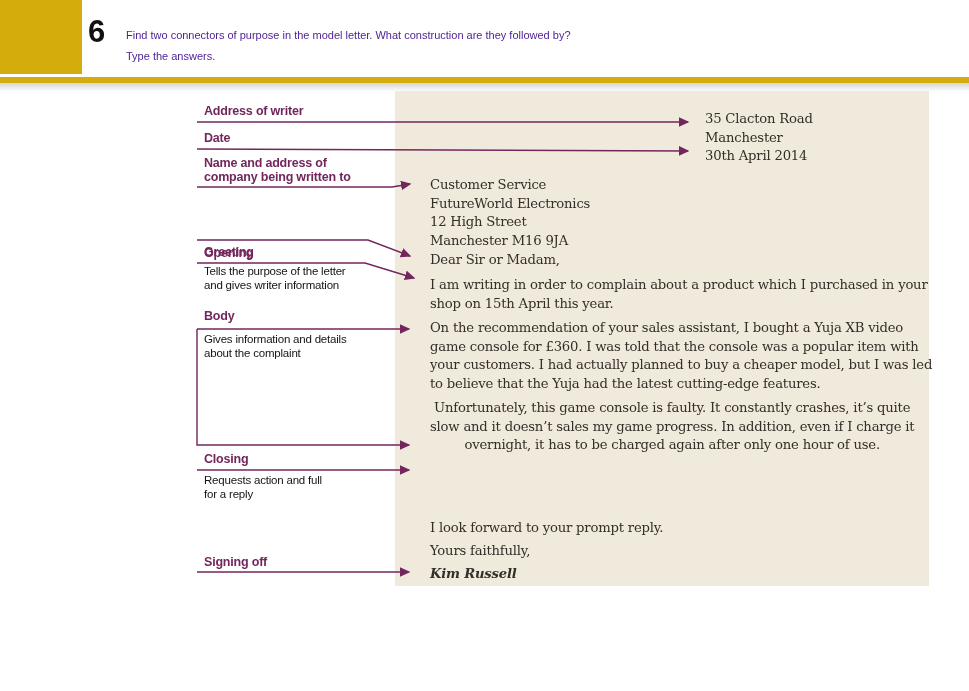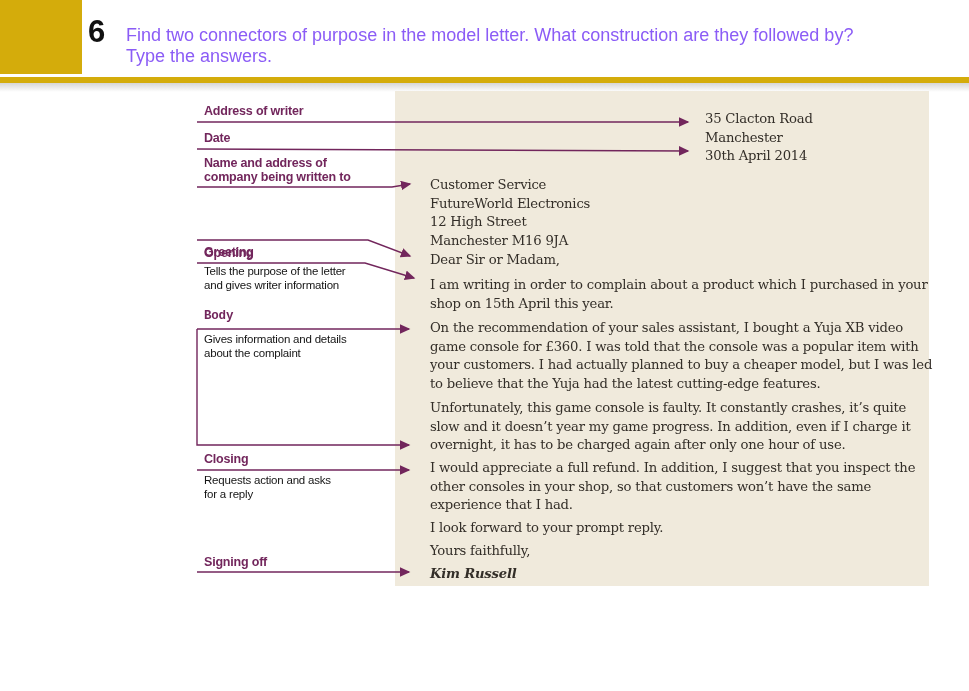--- a/index.html
+++ b/index.html
@@ -9,49 +9,49 @@
     --ink:#332E28;
   }
   html,body{margin:0;padding:0;background:#fff;}
   .page{position:relative;width:969px;height:691px;background:#fff;overflow:hidden;
         font-family:"Liberation Sans",sans-serif;}
 
   
   .corner{position:absolute;left:0;top:0;width:82px;height:74px;background:var(--gold);}
   .exnum{position:absolute;left:88px;top:16px;font-size:31px;font-weight:bold;color:#111;
          line-height:32px;}
-  .question{position:absolute;left:126px;top:25px;width:830px;font-size:18px;color:#8b5cf6;
+  .question{position:absolute;left:126px;top:25px;width:830px;font-size:11px;color:#4c1d95;
             line-height:21px;}
   .bar{position:absolute;left:0;top:77px;width:969px;height:6px;background:var(--gold);}
   .shade{position:absolute;left:0;top:83px;width:969px;height:9px;
          background:linear-gradient(#d6d6d6,rgba(255,255,255,0));}
 
   
   .panel{position:absolute;left:395px;top:91px;width:534px;height:495px;background:var(--cream);}
   .serif{font-family:"DejaVu Serif","Liberation Serif",serif;color:var(--ink);
          font-size:13.2px;line-height:18.5px;letter-spacing:-0.2px;white-space:nowrap;}
   .sender{position:absolute;left:310px;top:19px;}
   .recipient{position:absolute;left:35px;top:85px;}
   .greet{position:absolute;left:35px;top:160px;}
   .p1{position:absolute;left:35px;top:185px;}
   .p2{position:absolute;left:35px;top:228px;}
-  .p3{position:absolute;left:35px;top:308px;}
+  .p3{position:absolute;left:35px;top:308px;text-align:center;}
   .p4{position:absolute;left:35px;top:368px;}
   .pclose{position:absolute;left:35px;top:428px;}
   .pyours{position:absolute;left:35px;top:451px;}
   .psig{position:absolute;left:35px;top:474px;font-style:italic;font-weight:bold;}
 
   
   .lab{position:absolute;left:204px;color:var(--purple);font-weight:bold;font-size:12.5px;
        line-height:13.5px;letter-spacing:-0.2px;white-space:nowrap;}
   .note{position:absolute;left:204px;color:#141414;font-size:11.5px;line-height:13.5px;
         letter-spacing:-0.2px;white-space:nowrap;}
   .lab-address{top:105px;} .lab-date{top:132px;} .lab-recipient{top:157px;}
   .lab-greeting{top:223px;margin-top:23px;} .lab-opening{top:247px;} .note-opening{top:265px;}
-  .lab-body{top:310px;font-family:Liberation Mono, monospace;} .note-body{top:333px;}
+  .lab-body{top:310px;} .note-body{top:333px;}
   .lab-closing{top:453px;} .note-closing{top:474px;}
   .lab-signoff{top:556px;}
 
   
   .overlay{position:absolute;left:0;top:0;width:969px;height:691px;pointer-events:none;}
   .overlay polyline{fill:none;stroke:var(--purple);stroke-width:1.4;}
 </style>
 </head>
 <body>
 
@@ -84,27 +84,22 @@
         <div class="ln">shop on 15th April this year.</div>
       </div>
     <div class="p2 serif">
         <div class="ln">On the recommendation of your sales assistant, I bought a Yuja XB video</div>
         <div class="ln">game console for £360. I was told that the console was a popular item with</div>
         <div class="ln">your customers. I had actually planned to buy a cheaper model, but I was led</div>
         <div class="ln">to believe that the Yuja had the latest cutting-edge features.</div>
       </div>
     <div class="p3 serif">
         <div class="ln">Unfortunately, this game console is faulty. It constantly crashes, it’s quite</div>
-        <div class="ln">slow and it doesn’t year my game progress. In addition, even if I charge it</div>
+        <div class="ln">slow and it doesn’t sales my game progress. In addition, even if I charge it</div>
         <div class="ln">overnight, it has to be charged again after only one hour of use.</div>
-      </div>
-    <div class="p4 serif">
-        <div class="ln">I would appreciate a full refund. In addition, I suggest that you inspect the</div>
-        <div class="ln">other consoles in your shop, so that customers won’t have the same</div>
-        <div class="ln">experience that I had.</div>
       </div>
     <div class="pclose serif">I look forward to your prompt reply.</div>
     <div class="pyours serif">Yours faithfully,</div>
     <div class="psig serif">Kim Russell</div>
   </div>
 
   <div class="lab lab-address">Address of writer</div>
   <div class="lab lab-date">Date</div>
   <div class="lab lab-recipient">
       <div class="ln">Name and address of</div>
@@ -116,21 +111,21 @@
       <div class="ln">Tells the purpose of the letter</div>
       <div class="ln">and gives writer information</div>
     </div>
   <div class="lab lab-body">Body</div>
   <div class="note note-body">
       <div class="ln">Gives information and details</div>
       <div class="ln">about the complaint</div>
     </div>
   <div class="lab lab-closing">Closing</div>
   <div class="note note-closing">
-      <div class="ln">Requests action and asks</div>
+      <div class="ln">Requests action and full</div>
       <div class="ln">for a reply</div>
     </div>
   <div class="lab lab-signoff">Signing off</div>
 
   <svg class="overlay" viewBox="0 0 969 691">
     <defs>
       <marker id="arr" markerWidth="9" markerHeight="9" refX="6.5" refY="3.5" orient="auto">
         <path d="M0,0 L7.5,3.5 L0,7 Z" fill="#72265C"></path>
       </marker>
     </defs>

